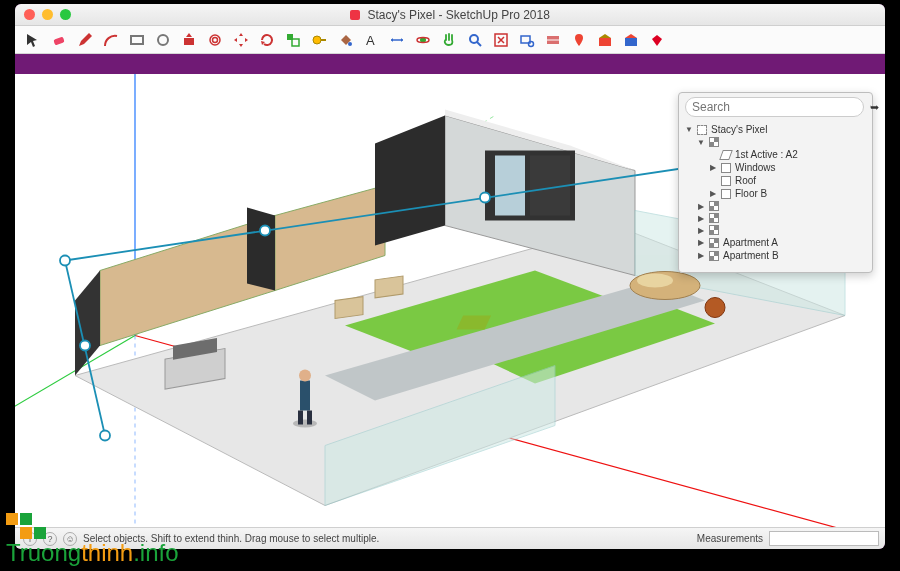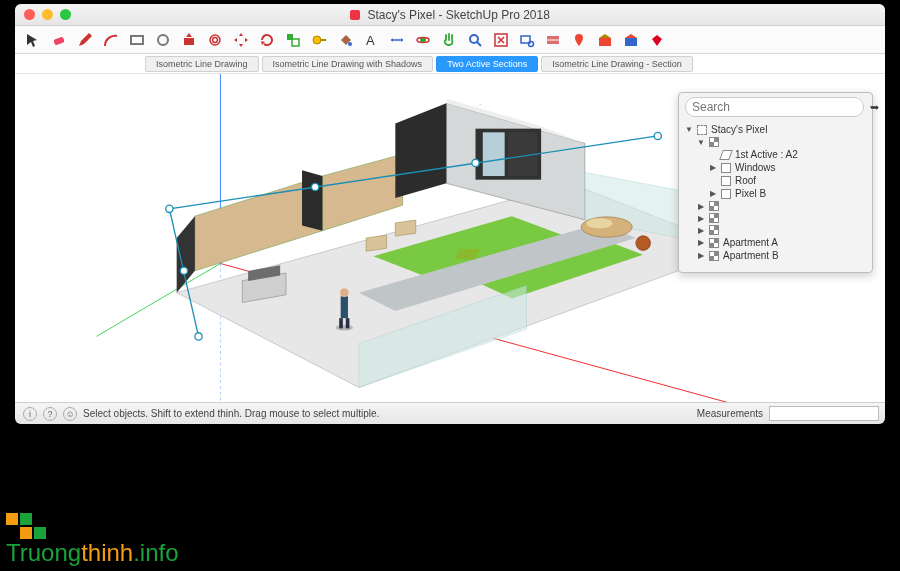--- a/index.html
+++ b/index.html
@@ -1,17 +1,17 @@
 <!DOCTYPE html>
 <html><head>
 <meta charset="utf-8">
 <style>
   * { box-sizing: border-box; margin: 0; padding: 0; font-family: -apple-system, "Helvetica Neue", Arial, sans-serif; }
   body { background: #000; width: 900px; height: 571px; overflow: hidden; position: relative; }
-  .whitecard { position: absolute; left: 15px; top: 4px; width: 870px; height: 420px; background: #701a75; border-radius: 6px; box-shadow: 0 10px 30px rgba(0,0,0,.4); overflow: hidden; }
+  .whitecard { position: absolute; left: 15px; top: 4px; width: 870px; height: 545px; background: #701a75; border-radius: 6px; box-shadow: 0 10px 30px rgba(0,0,0,.4); overflow: hidden; }
   
   .titlebar { height: 22px; background: linear-gradient(#f5f5f5,#e6e6e6); border-bottom: 1px solid #cfcfcf; display:flex; align-items:center; position:relative; }
   .traffic { display:flex; gap:7px; padding-left:9px; }
   .dot { width:11px; height:11px; border-radius:50%; }
   .dot.r{background:#ff5f57}.dot.y{background:#ffbd2e}.dot.g{background:#28c840}
   .title { position:absolute; left:0; right:0; text-align:center; font-size:12px; color:#444; }
   .title .ficon{ display:inline-block; width:10px;height:10px; background:#e34; border-radius:2px; margin-right:4px; vertical-align:middle;}
   
   .toolbar { height:28px; border-bottom:1px solid #d6d6d6; display:flex; align-items:center; gap:10px; padding:0 10px; background:#fbfbfb;}
   .toolbar .ti{ width:16px; height:16px; display:inline-block; }
@@ -201,26 +201,20 @@
           <path d="M2 6l6-4 6 4" fill="#e43"></path>
         </svg>
       </span>
       <span class="ti">
         <svg viewBox="0 0 16 16">
           <path d="M8 3l5 4-5 7-5-7z" fill="#d02"></path>
         </svg>
       </span>
     </div>
 
-  <div class="scenetabs" id="scenetabs">
-      <div class="tab">Isometric Line Drawing</div>
-      <div class="tab">Isometric Line Drawing with Shadows</div>
-      <div class="tab active">Two Active Sections</div>
-      <div class="tab">Isometric Line Drawing - Section</div>
-    </div>
 
   <div class="viewport">
     <svg viewBox="0 0 870 450">
 
       <line x1="120" y1="260" x2="-50" y2="360" stroke="#2ecc40" stroke-width="1.2"></line>
       <line x1="120" y1="260" x2="850" y2="460" stroke="#e11" stroke-width="1.2"></line>
       <line x1="120" y1="260" x2="120" y2="-20" stroke="#2277ff" stroke-width="1.2"></line>
 
       <line x1="120" y1="260" x2="120" y2="520" stroke="#2277ff" stroke-width="1" stroke-dasharray="4,4" opacity=".5"></line>
       <line x1="120" y1="260" x2="480" y2="40" stroke="#2ecc40" stroke-width="1" stroke-dasharray="4,4" opacity=".5"></line>
@@ -306,21 +300,21 @@
           <span>Windows</span>
         </div>
         <div class="row" style="padding-left: 24px;">
           <span class="disc"></span>
           <span class="ic grp"></span>
           <span>Roof</span>
         </div>
         <div class="row" style="padding-left: 24px;">
           <span class="disc">▶</span>
           <span class="ic grp"></span>
-          <span>Pixel B</span>
+          <span>Floor B</span>
         </div>
         <div class="row" style="padding-left: 12px;">
           <span class="disc">▶</span>
           <span class="ic comp"></span>
           <span><floor plate=""></floor></span>
         </div>
         <div class="row" style="padding-left: 12px;">
           <span class="disc">▶</span>
           <span class="ic comp"></span>
           <span><patio></patio></span>

